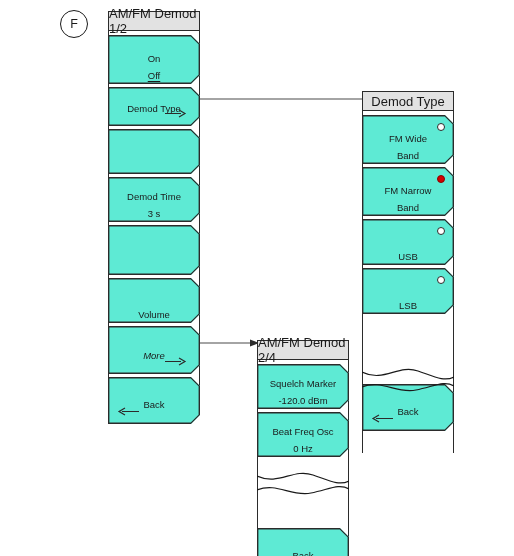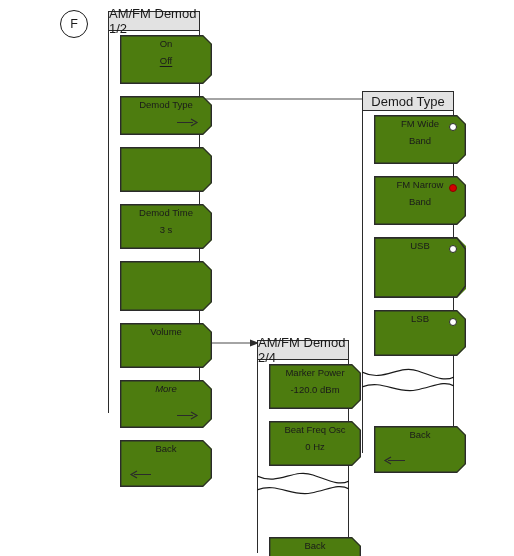--- a/index.html
+++ b/index.html
@@ -66,29 +66,29 @@
     justify-content: center;
     font-size: 13px;
     color: #1a1a1a;
     z-index: 3;
   }
 
   
   .key {
     position: relative;
     box-sizing: border-box;
-    background: #4d7c0f;
-    margin: 12px;
+    background: #5eead4;
+    margin: 0;
     z-index: 2;
     -webkit-clip-path: polygon(0 0, calc(100% - 9px) 0, 100% 9px, 100% calc(100% - 9px), calc(100% - 9px) 100%, 0 100%);
     clip-path: polygon(0 0, calc(100% - 9px) 0, 100% 9px, 100% calc(100% - 9px), calc(100% - 9px) 100%, 0 100%);
     display: flex;
     flex-direction: column;
     align-items: center;
-    justify-content: flex-start;
+    justify-content: flex-end;
   }
   .key .outline {
     position: absolute;
     left: 0; top: 0; right: 0; bottom: 0;
     pointer-events: none;
   }
   .key .outline svg { display:block; width:100%; height:100%; }
 
   .key-lines {
     position: relative;
@@ -280,21 +280,21 @@
 
     <div class="menu-title" style="width:92px;">AM/FM Demod 2/4</div>
 
     <div class="key" style="width:92px; height:45px; margin-top:4px;">
       <div class="outline">
         <svg viewBox="0 0 92 45" preserveAspectRatio="none">
           <path d="M0.7,0.7 L83,0.7 L91.3,9 L91.3,36 L83,44.3 L0.7,44.3 Z" fill="none" stroke="#2b2b2b" stroke-width="1.4"></path>
         </svg>
       </div>
       <div class="key-lines">
-        <span class="ln">Marker Power</span>
+        <span class="ln">Squelch Marker</span>
         <span class="ln">-120.0 dBm</span>
       </div>
     </div>
 
     <div class="key" style="width:92px; height:45px; margin-top:3px;">
       <div class="outline">
         <svg viewBox="0 0 92 45" preserveAspectRatio="none">
           <path d="M0.7,0.7 L83,0.7 L91.3,9 L91.3,36 L83,44.3 L0.7,44.3 Z" fill="none" stroke="#2b2b2b" stroke-width="1.4"></path>
         </svg>
       </div>
@@ -352,21 +352,21 @@
         </svg>
       </div>
       <div class="key-lines">
         <span class="ln">FM Narrow</span>
         <span class="ln">Band</span>
       </div>
       <span class="radio top on"></span>
     </div>
 
 
-    <div class="key" style="width:92px; height:61px; margin-top:3px;">
+    <div class="key" style="width:92px; height:46px; margin-top:3px;">
       <div class="outline">
         <svg viewBox="0 0 92 46" preserveAspectRatio="none">
           <path d="M0.7,0.7 L83,0.7 L91.3,9 L91.3,37 L83,45.3 L0.7,45.3 Z" fill="none" stroke="#2b2b2b" stroke-width="1.4"></path>
         </svg>
       </div>
       <div class="key-lines">
         <span class="ln">USB</span>
       </div>
       <span class="radio top"></span>
     </div>

